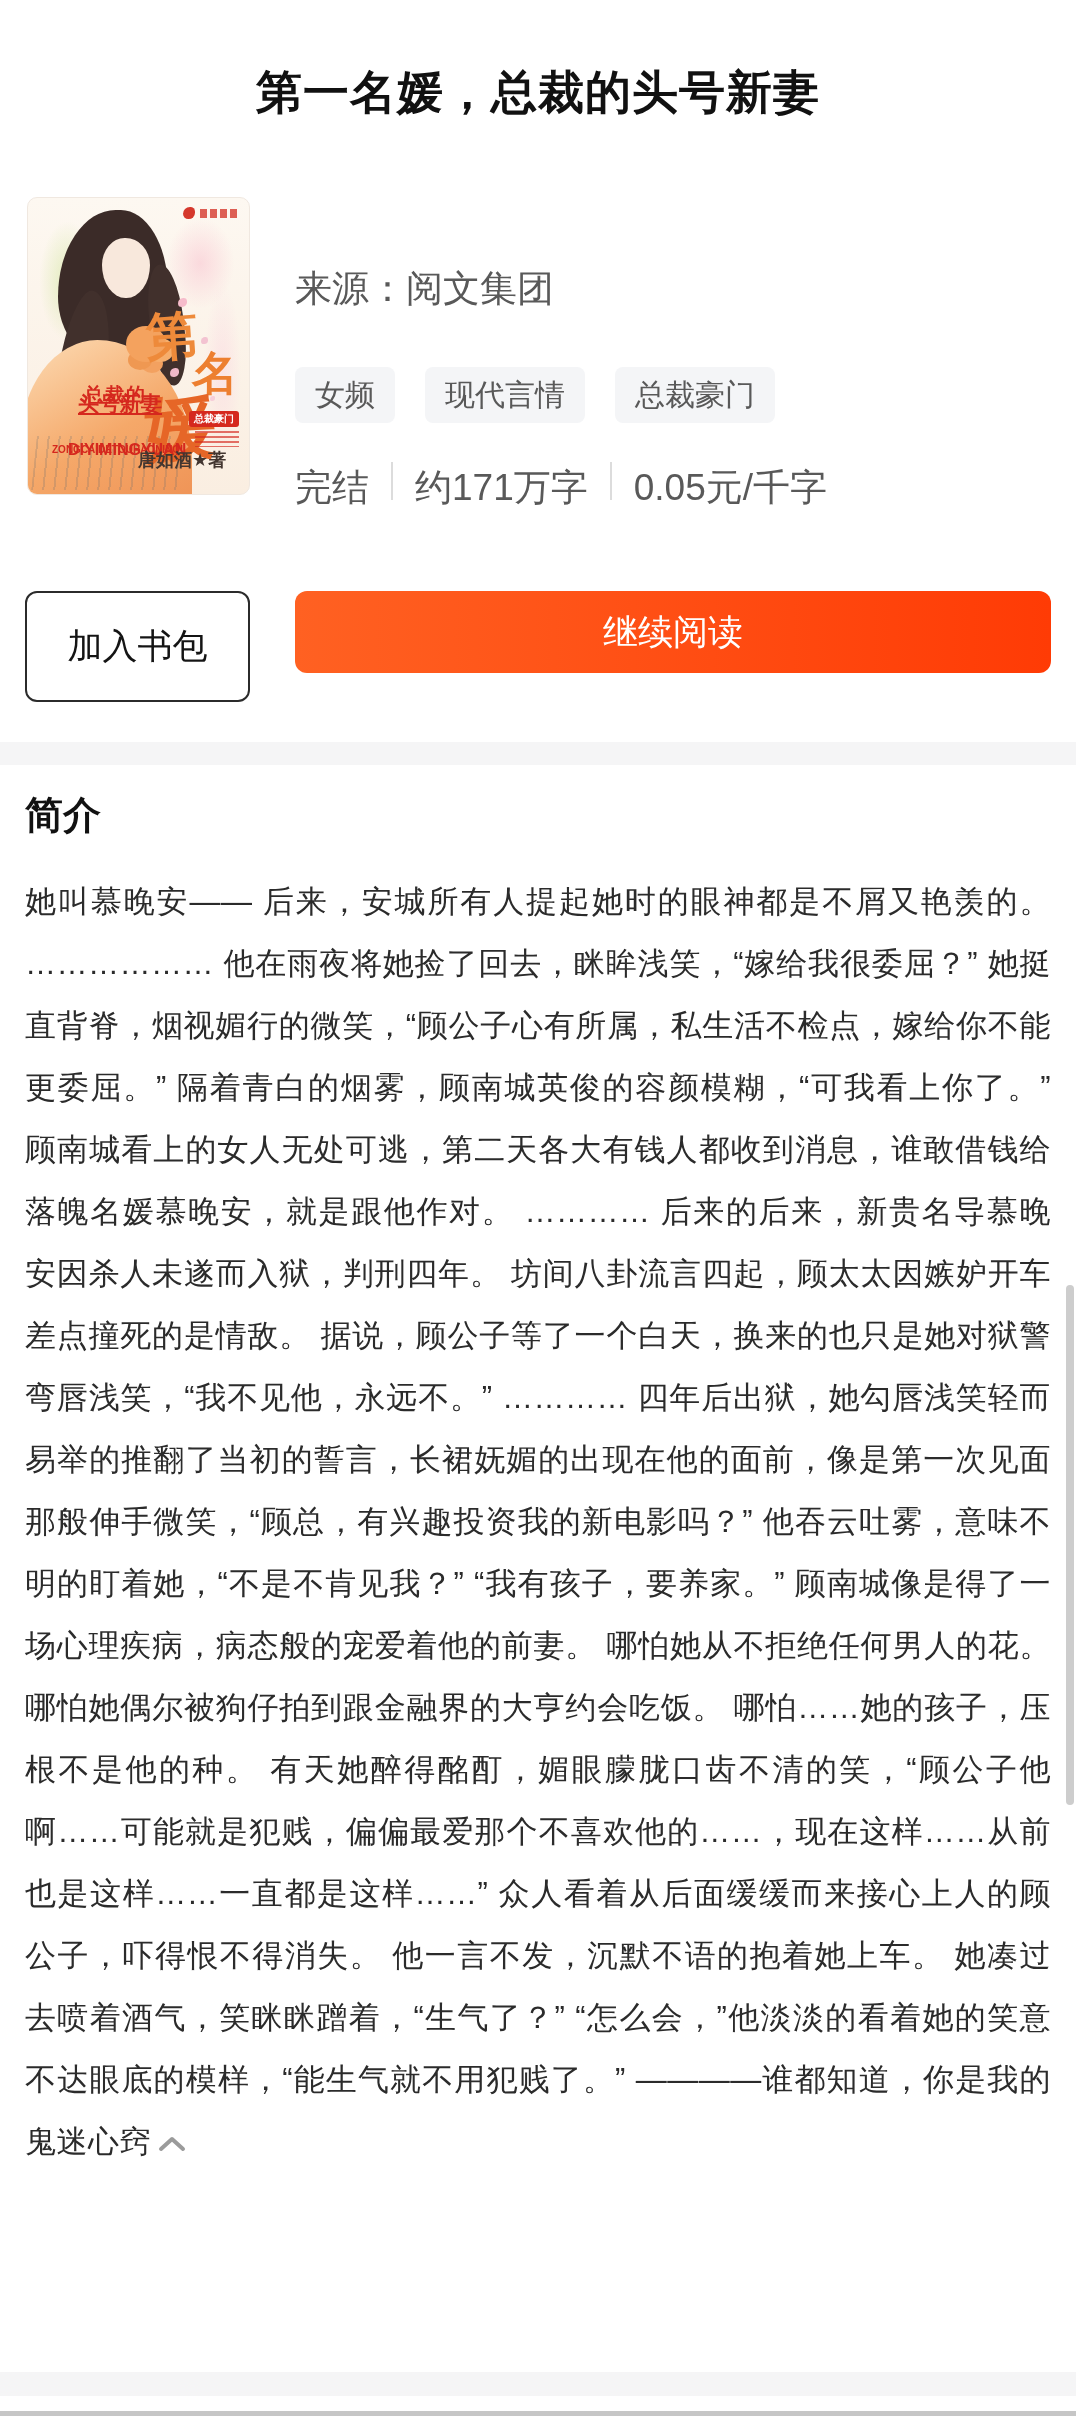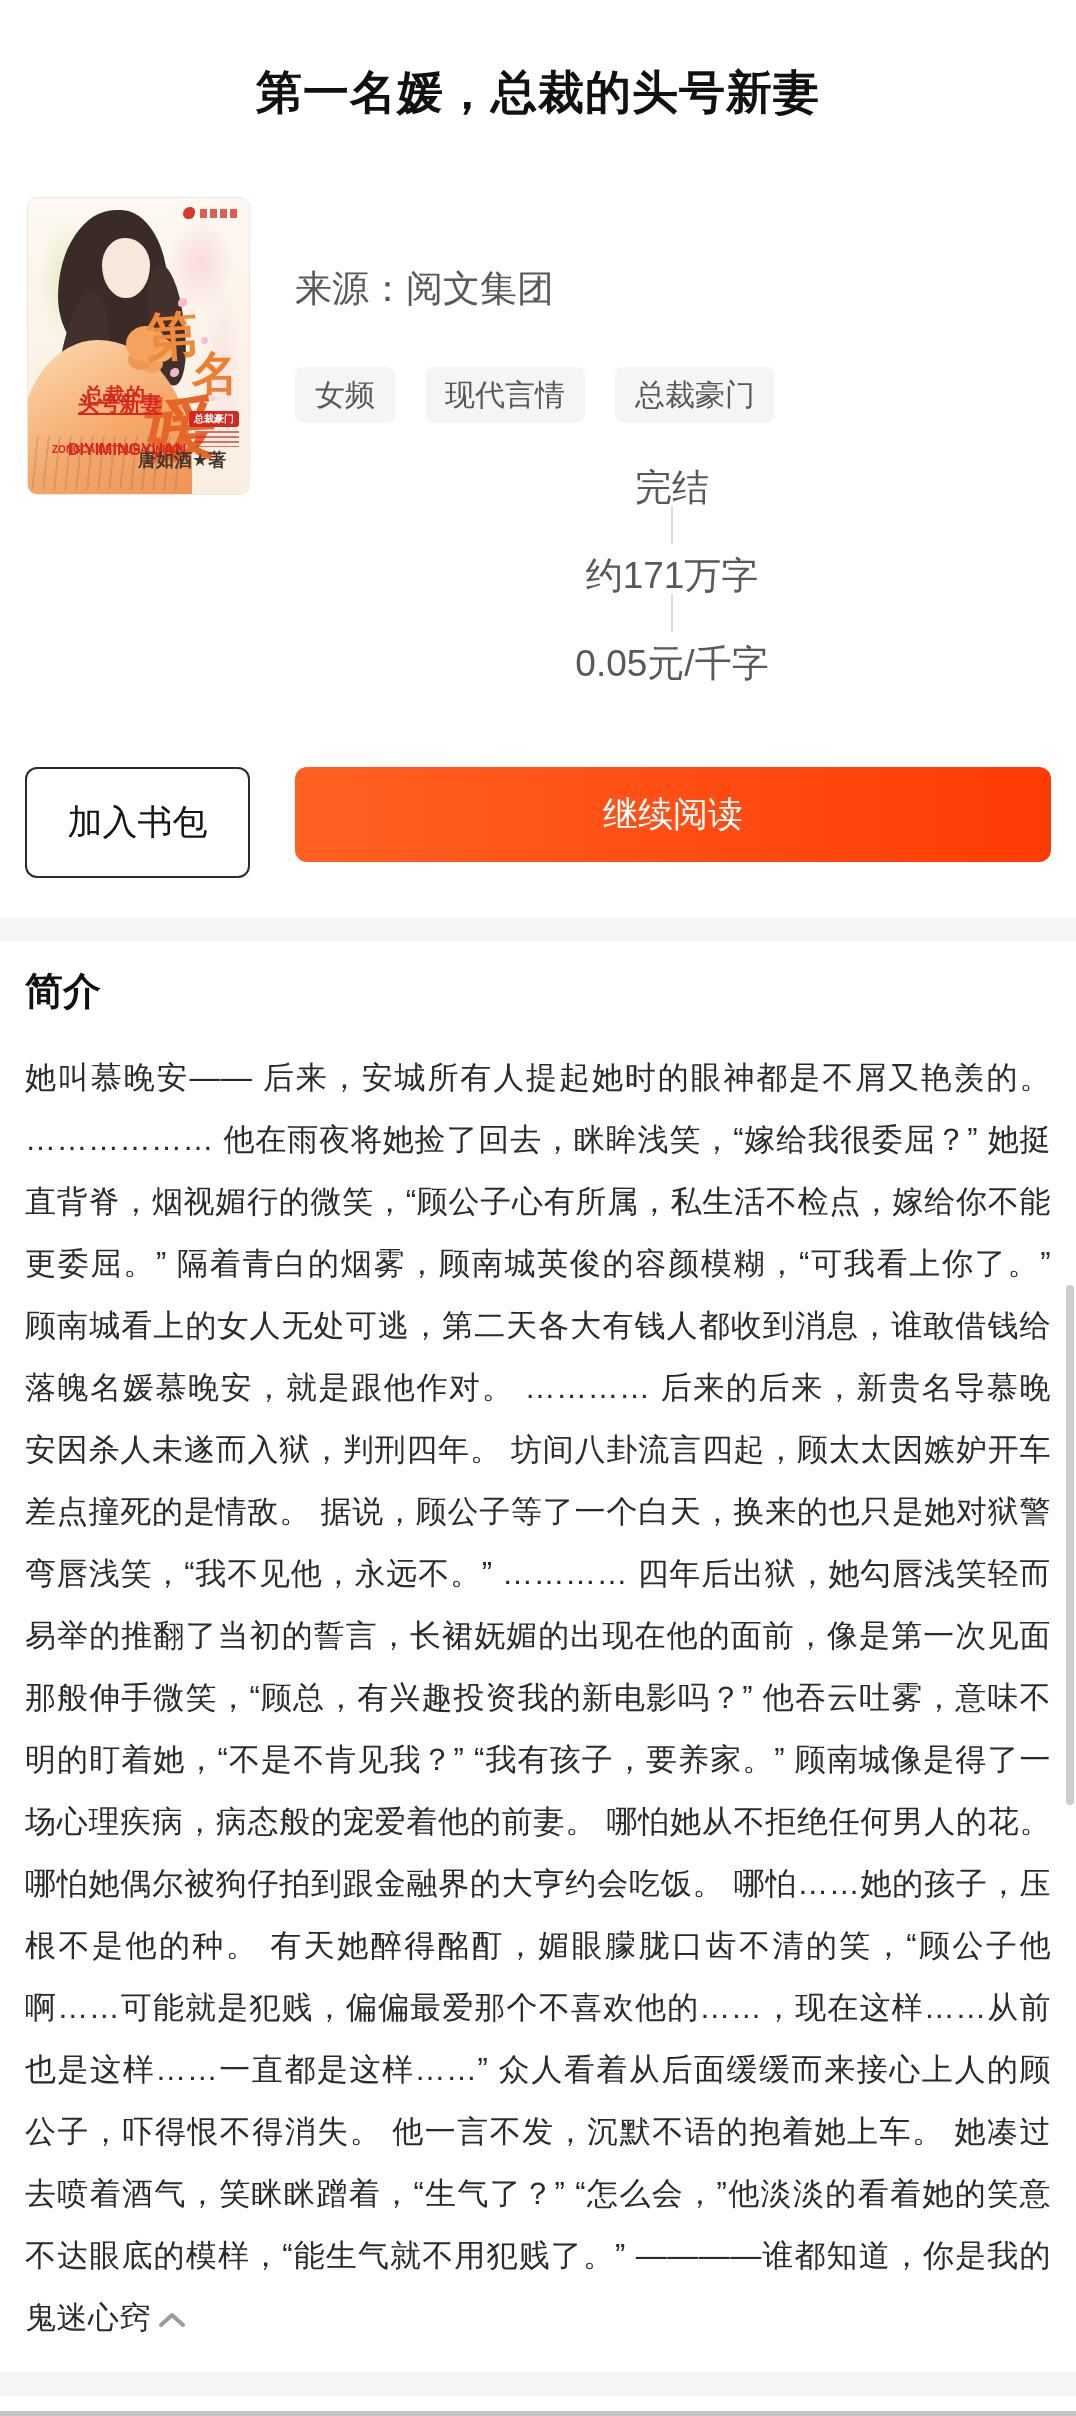--- a/index.html
+++ b/index.html
@@ -55,28 +55,28 @@
   .badge-sub { position:absolute; right:10px; top:233px; width:44px; height:16px; opacity:.65;
     background:repeating-linear-gradient(#d5281e 0 2px, transparent 2px 5px); }
 
   
   .meta { flex:1; margin-left:45px; padding-top:14px; }
   .meta-row { font-size:37px; line-height:42px; color:#595959; }
   .meta-row.source { margin-top:57px; }
   .tags { display:flex; margin-top:57px; }
   .tag { background:#f4f5f7; color:#595959; font-size:30px; line-height:36px; padding:10px 20px;
     border-radius:8px; margin-right:30px; }
-  .stats { display:flex; align-items:center; margin-top:40px; font-size:37px; line-height:50px; color:#595959;flex-direction:column; }
+  .stats { display:flex; align-items:center; margin-top:40px; font-size:37px; line-height:50px; color:#595959; }
   .stat-sep { width:2px; height:38px; background:#dcdcdc; margin:0 22px; transform:translateY(-7px); }
 
   
   .actions { display:flex; padding:0 25px; margin-top:78px; }
   .btn-outline { width:225px; height:111px; background:#fff; border:2px solid #2b2b2b; border-radius:12px;
     display:flex; align-items:center; justify-content:center; font-size:35px; color:#141414; }
-  .btn-primary { flex:1; margin-left:45px; height:95px; border:none; border-radius:12px;
+  .btn-primary { flex:1; margin-left:45px; height:82px; border:none; border-radius:12px;
     background:linear-gradient(90deg,#ff6122,#ff3b05); color:#fff; display:flex; align-items:center;
     justify-content:center; font-size:35px; }
 
   .section-gap { height:23px; background:#f5f5f6; margin-top:40px; }
 
   
   .intro { padding:0 25px;margin-top:21px; }
   .intro-heading { margin-top:28px; font-size:38px; line-height:44px; font-weight:700; color:#111; }
   .intro-body { margin-top:34px; font-size:31px; line-height:62px; color:#2b2b2b;
     text-align:justify; letter-spacing:.5px; }

